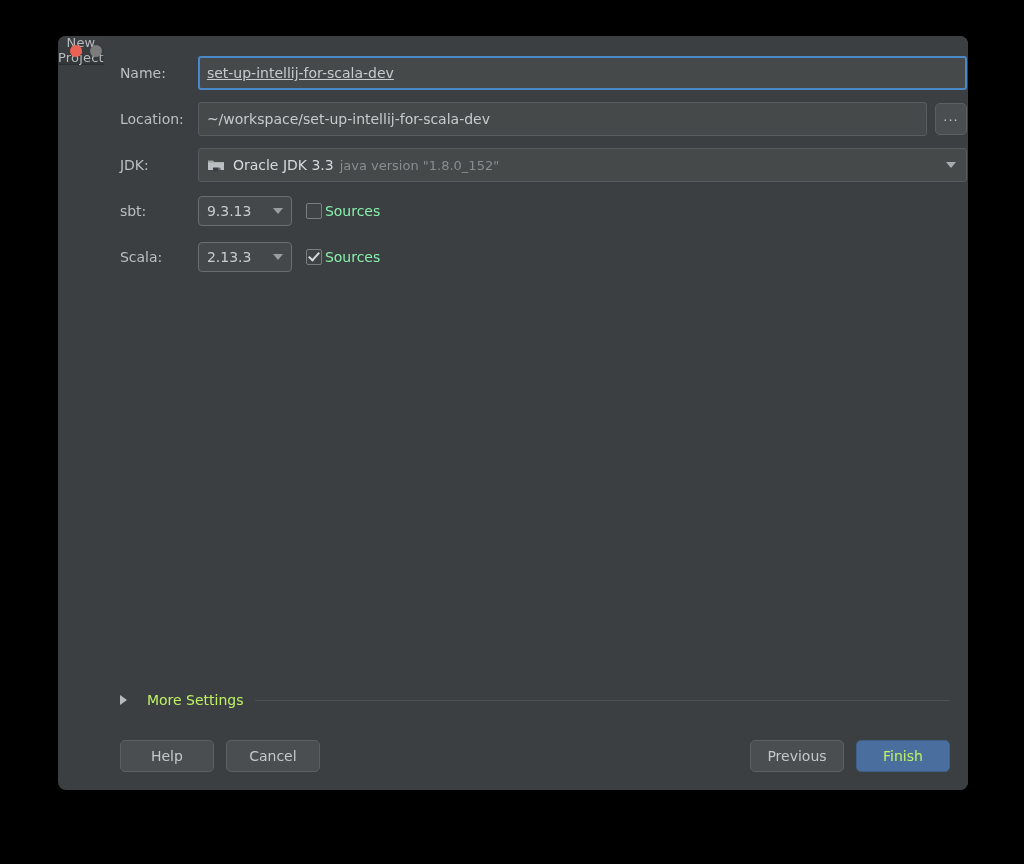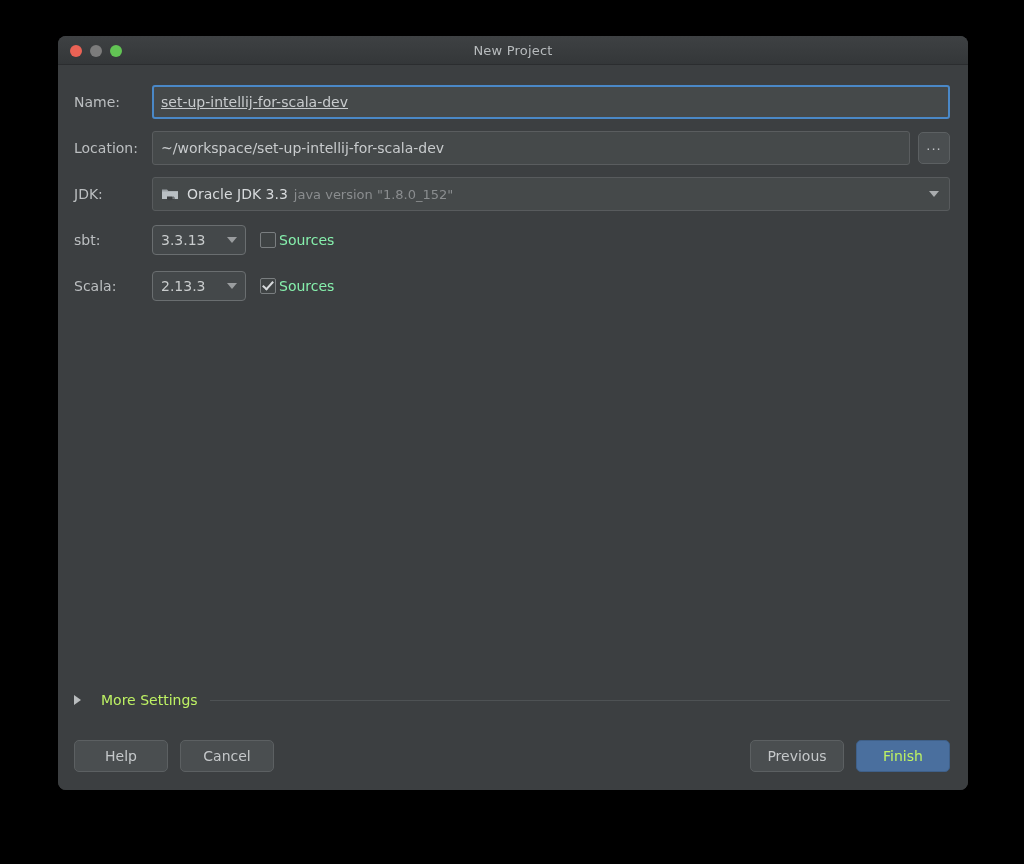--- a/index.html
+++ b/index.html
@@ -24,21 +24,21 @@
     position: absolute;
     left: 58px;
     top: 36px;
     width: 910px;
     height: 754px;
     background: #3c3f41;
     border-radius: 8px;
     box-shadow: 0 14px 40px rgba(0,0,0,0.95), 0 3px 12px rgba(0,0,0,0.9);
     overflow: hidden;
     display: flex;
-    flex-direction: column;
+    flex-direction: row;
   }
 
   
   .titlebar {
     position: relative;
     height: 28px;
     flex: 0 0 28px;
     background: linear-gradient(#3e4143, #343739);
     border-bottom: 1px solid #2b2d2f;
     display: flex;
@@ -84,21 +84,21 @@
     left: 0;
     right: 0;
     top: 18px;
   }
 
   .row {
     display: flex;
     align-items: center;
     height: 38px;
     margin-bottom: 8px;
-    padding: 0 18px 0 16px;
+    padding: 0 1px 0 16px;
   }
 
   .lbl {
     width: 78px;
     flex: 0 0 78px;
     font-size: 14px;
     color: #bcbfc1;
     text-align: left;
     padding-left: 0px;
     user-select: none;
@@ -351,21 +351,21 @@
             </span>
             <span class="jdk-name">Oracle JDK 3.3</span>
             <span class="jdk-ver">java version "1.8.0_152"</span>
             <span class="combo-arrow"></span>
           </div>
         </div>
 
         <div class="row">
           <div class="lbl">sbt:</div>
           <div class="combo-small">
-            <span>3.3.13</span>
+            <span>9.3.13</span>
             <span class="combo-arrow"></span>
           </div>
           <div class="chk-wrap">
             <span class="checkbox"></span>
             <span class="chk-label">Sources</span>
           </div>
         </div>
 
         <div class="row">
           <div class="lbl">Scala:</div>

